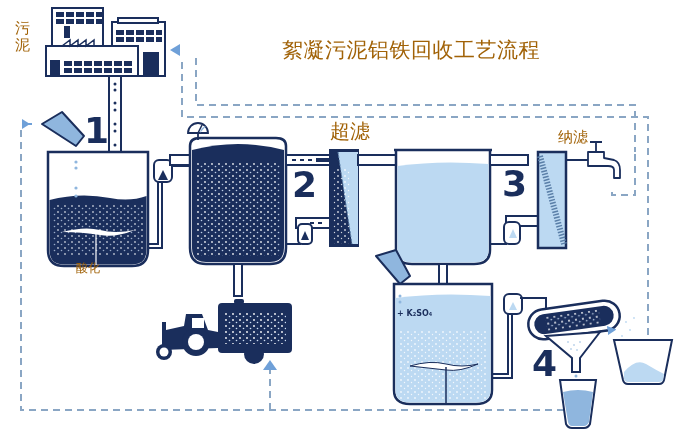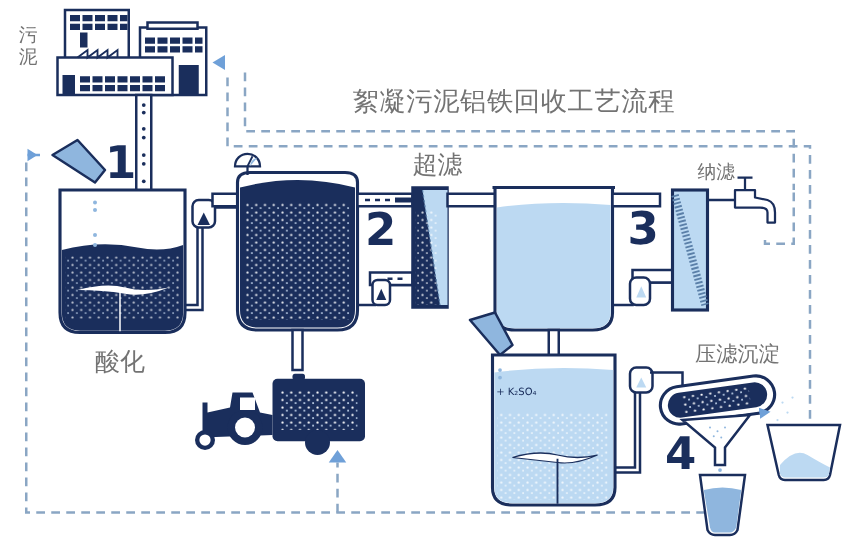--- a/index.html
+++ b/index.html
@@ -1,25 +1,25 @@
 <!DOCTYPE html>
 <html><head>
 <meta charset="utf-8">
 <style>
   html,body{margin:0;padding:0;background:#ffffff;}
   body{width:680px;height:434px;overflow:hidden;position:relative;font-family:"DejaVu Serif","Liberation Serif",serif;}
   #stage{position:absolute;left:0;top:0;width:680px;height:434px;}
-  .lbl{position:absolute;color:#737373;font-family:Liberation Sans, sans-serif;white-space:nowrap;}
-  .title{left:282px;top:36px;font-size:21px;letter-spacing:0.5px;margin-top:31px;}
+  .lbl{position:absolute;color:#a16207;font-family:Liberation Serif, serif;white-space:nowrap;}
+  .title{left:282px;top:36px;font-size:21px;letter-spacing:0.5px;}
   .l-sludge{left:15px;top:20px;font-size:15px;line-height:17px;width:16px;white-space:normal;}
-  .l-acid{left:76px;top:276px;font-size:20px;}
+  .l-acid{left:76px;top:260px;font-size:12px;}
   .l-uf{left:330px;top:118px;font-size:20px;}
   .l-nf{left:558px;top:128px;font-size:15px;}
   .l-press{left:556px;top:272px;font-size:17px;}
-  .chem{position:absolute;font-family:"DejaVu Sans","Liberation Sans",sans-serif;font-weight:normal;font-size:8px;text-align:right;}
+  .chem{position:absolute;font-family:"DejaVu Sans","Liberation Sans",sans-serif;font-weight:bold;font-size:8px;text-align:right;}
   .chem-1{left:53px;top:171px;color:#fff;}
   .chem-2{left:397px;top:309px;color:#1a2e5c;}
   .step{position:absolute;font-family:"DejaVu Sans","Liberation Sans",sans-serif;font-weight:900;color:#1a2e5c;font-size:36px;line-height:36px;}
   .s1{left:84px;top:113px;}
   .s2{left:292px;top:167px;}
   .s3{left:502px;top:166px;}
   .s4{left:532px;top:346px;}
 </style>
 </head>
 <body>
@@ -286,21 +286,20 @@
     <circle cx="164" cy="352" r="4.5" fill="#ffffff"></circle>
   </g>
 </svg>
 
 
 <div class="lbl title">絮凝污泥铝铁回收工艺流程</div>
 <div class="lbl l-sludge">污泥</div>
 <div class="lbl l-acid">酸化</div>
 <div class="lbl l-uf">超滤</div>
 <div class="lbl l-nf">纳滤</div>
-<div class="lbl l-press">压滤沉淀</div>
 
 <div class="chem chem-1">+ H₂SO₄</div>
 <div class="chem chem-2">+ K₂SO₄</div>
 
 <div class="step s1">1</div>
 <div class="step s2">2</div>
 <div class="step s3">3</div>
 <div class="step s4">4</div>
 </div>
 

